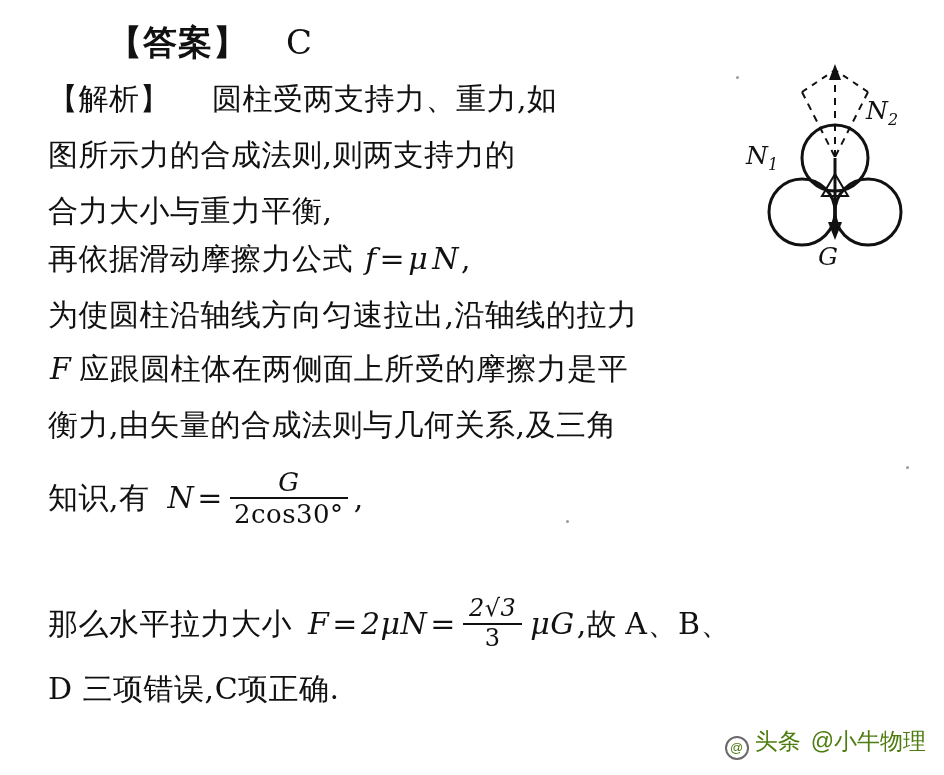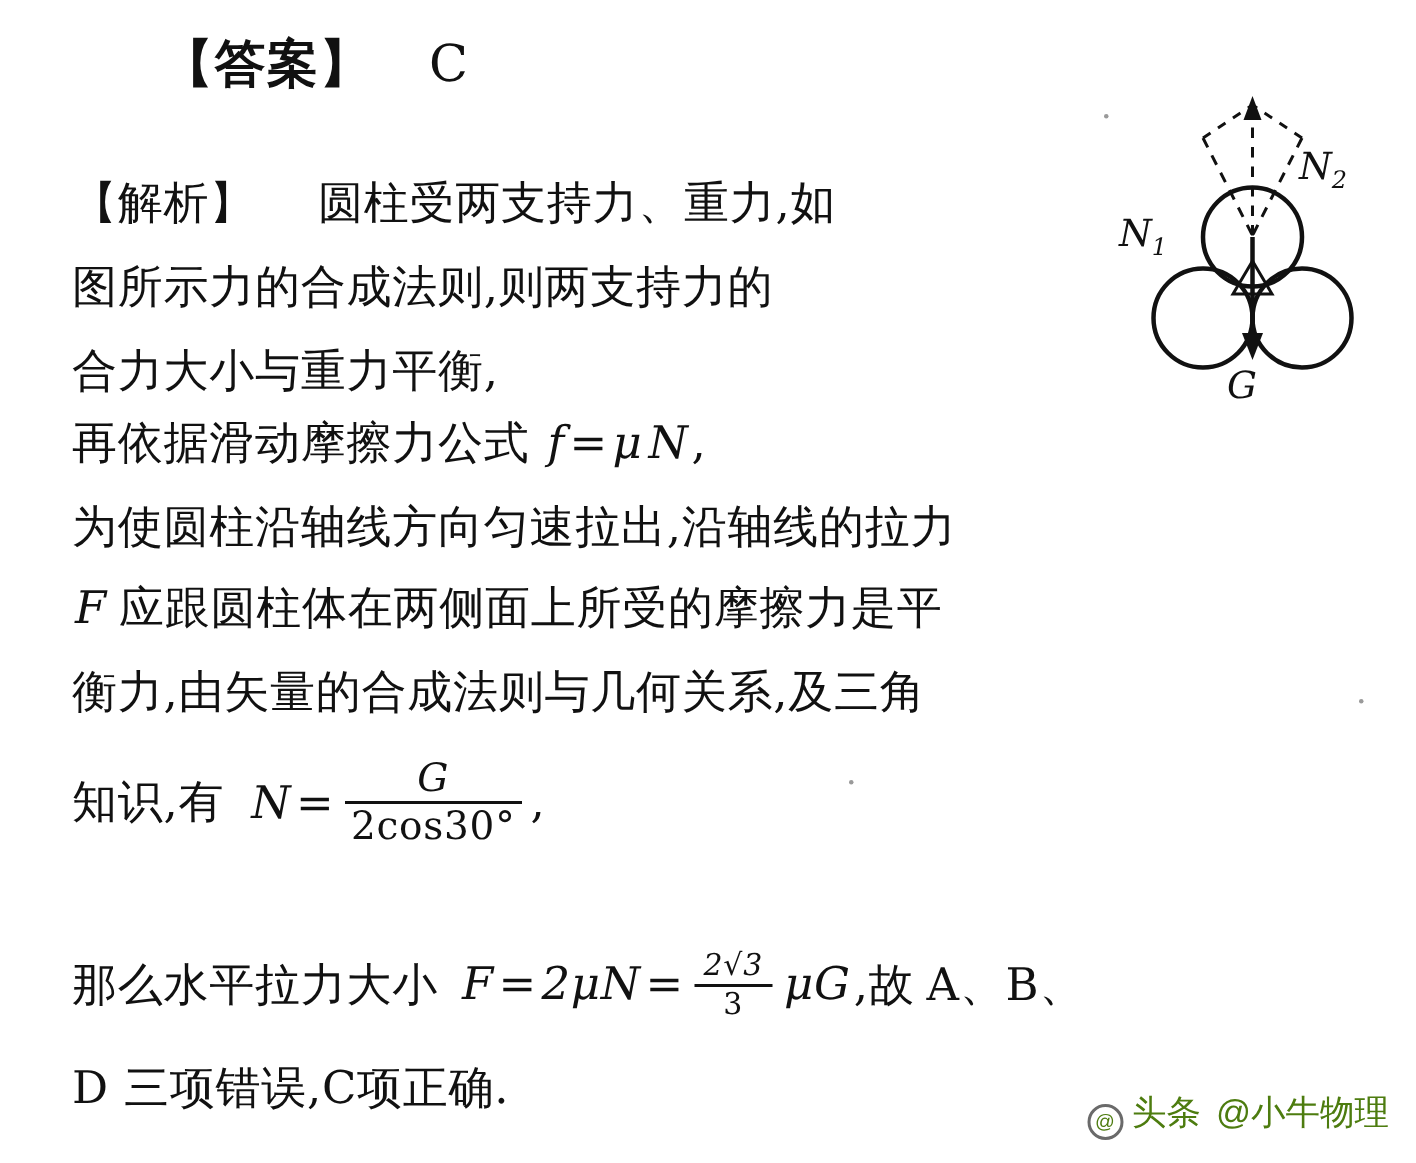--- a/index.html
+++ b/index.html
@@ -37,21 +37,20 @@
     font-family: "DejaVu Serif", "Liberation Serif", serif;
   }
 
   .line {
     position: absolute;
     left: 48px;
     font-size: 30px;
     line-height: 1.12;
     white-space: nowrap;
     letter-spacing: 0.5px;
-    margin-top: 37px;
   }
   .l2 { top: 82px; }
   .l3 { top: 138px; }
   .l4 { top: 194px; }
   .l5 { top: 242px; }
   .l6 { top: 298px; }
   .l7 { top: 352px; }
   .l8 { top: 408px; }
   .l9 { top: 470px; }
   .l11 { top: 598px; }
@@ -83,21 +82,21 @@
     display: block;
     padding: 0 6px 1px 6px;
     border-bottom: 2px solid #111;
   }
   .frac .den {
     display: block;
     padding: 1px 4px 0 4px;
   }
 
   .frac-small {
-    font-size: 20px;
+    font-size: 24px;
   }
 
   
   .figure {
     position: absolute;
     left: 740px;
     top: 62px;
     width: 190px;
     height: 230px;
   }

